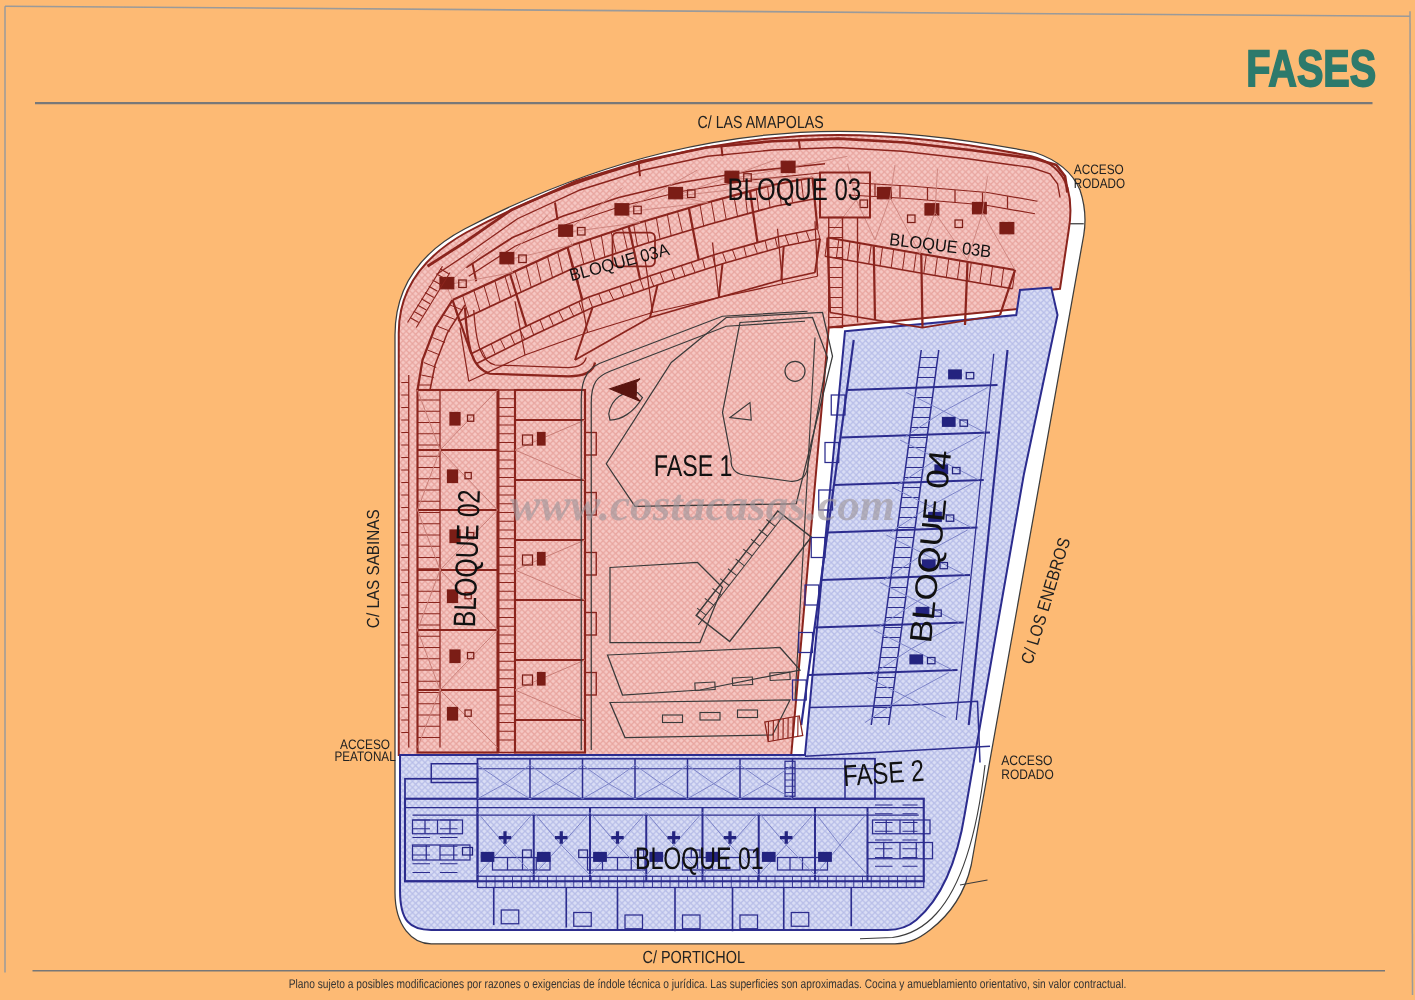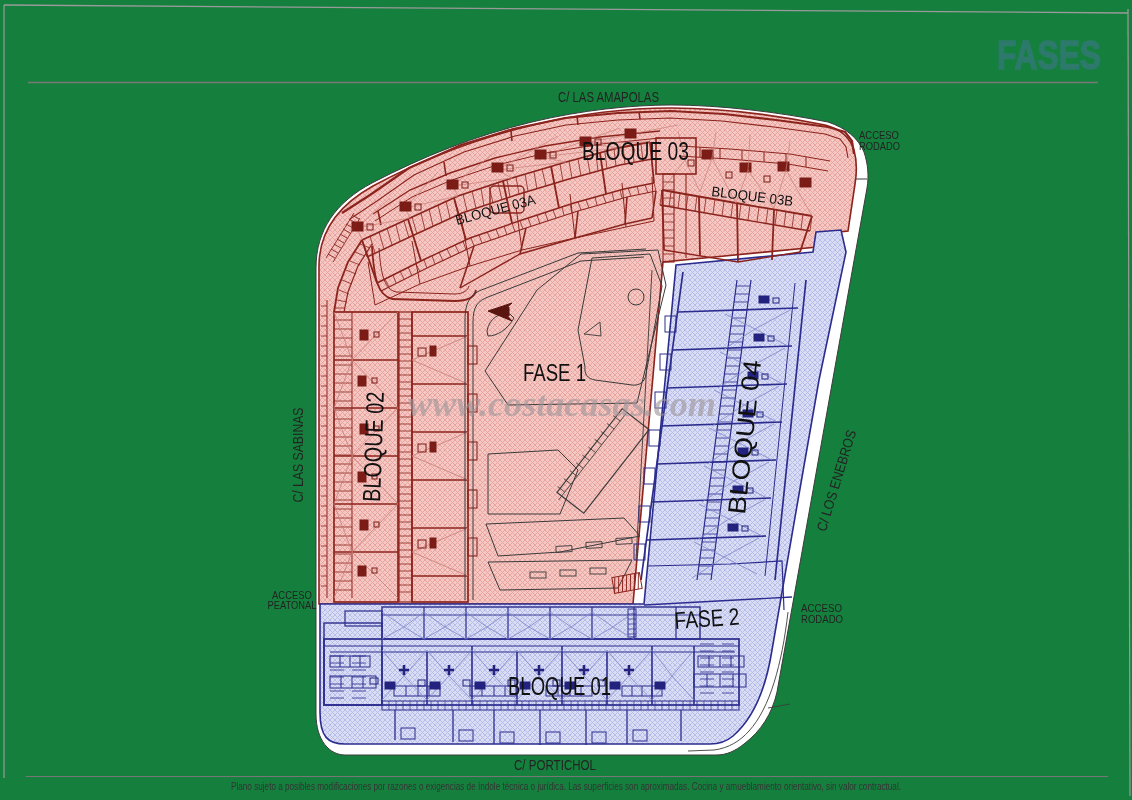--- a/index.html
+++ b/index.html
@@ -1,16 +1,16 @@
 <!DOCTYPE html>
 <html><head>
 <meta charset="utf-8">
 <style>
 html,body{margin:0;padding:0;background:#fff;}
-#page{position:relative;width:1132px;height:800px;background:#15803d;overflow:hidden;
+#page{position:relative;width:1132px;height:800px;background:#fdba74;overflow:hidden;
 font-family:"Liberation Sans",sans-serif;}
 svg{display:block}
 </style>
 </head>
 <body>
 <div id="page">
 <svg width="1132" height="800" viewBox="0 0 1132 800">
 <defs>
 
 <pattern id="rh" width="5" height="5" patternUnits="userSpaceOnUse">

